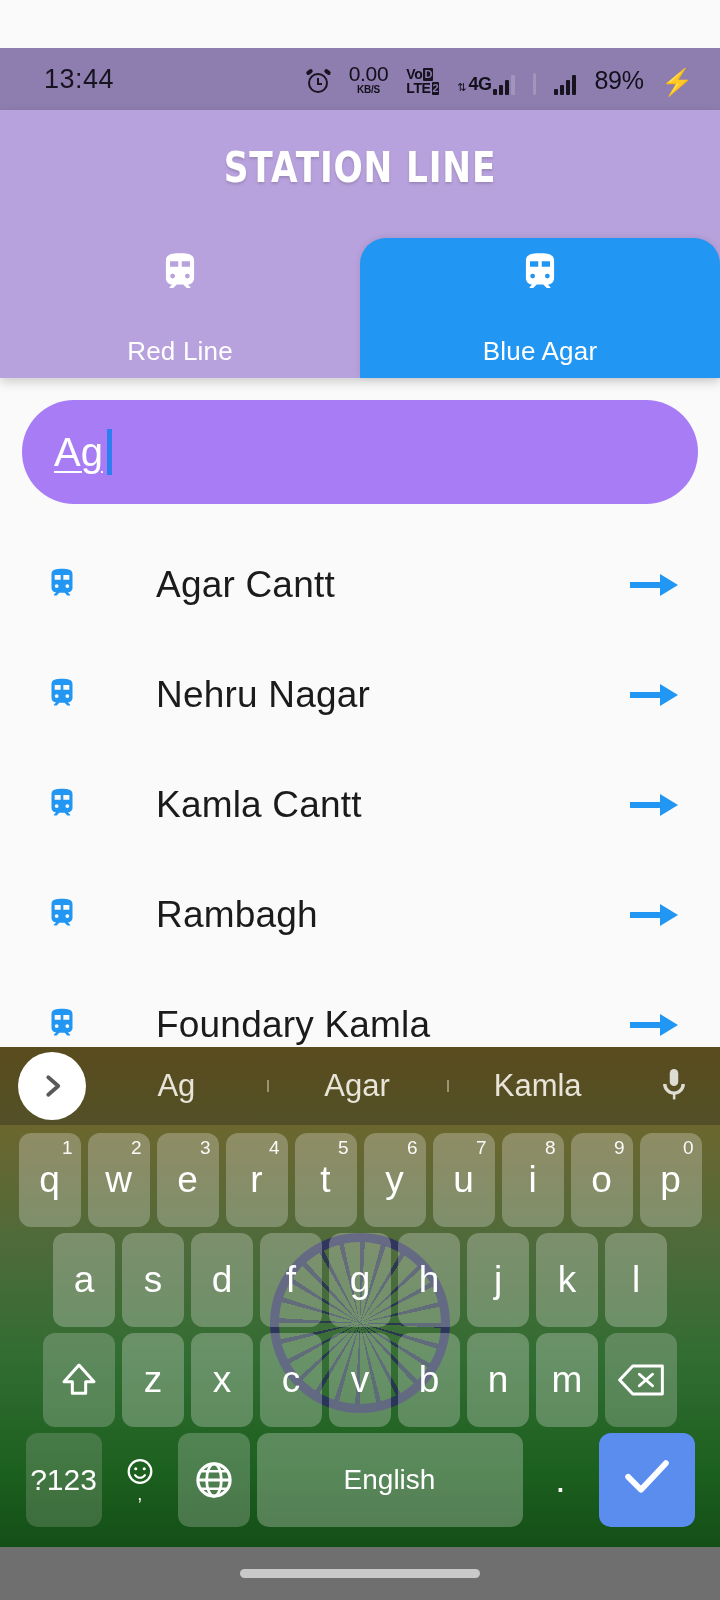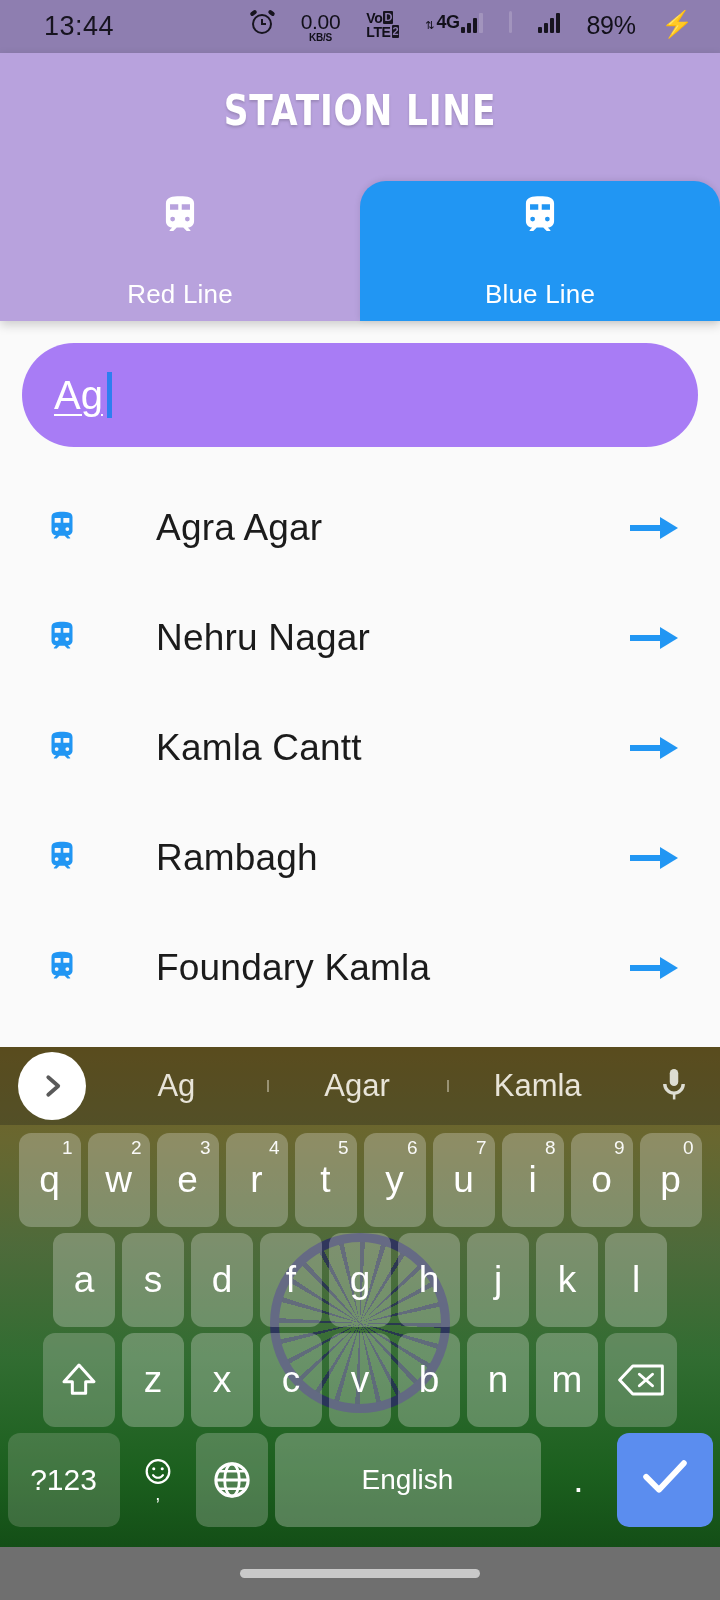--- a/index.html
+++ b/index.html
@@ -6,29 +6,30 @@
   html,body { width:720px; height:1600px; }
   body {
     font-family:"Liberation Sans", sans-serif;
     background:#fafafa;
     overflow:hidden;
     position:relative;
   }
 
   
   .statusbar{
-    height:53px; width:100%;
+    height:62px; width:100%;
     background:#8e7eb0;
     display:flex; align-items:center;
     padding:0 26px 0 44px;
     color:#12101a;
     position:relative;
+    margin-top:48px;
   }
   .sb-time{ font-size:27px; letter-spacing:.5px; font-weight:400; color:#17141f;}
-  .sb-right{ margin-left:auto; display:flex; align-items:flex-start; gap:26px;}
+  .sb-right{ margin-left:auto; display:flex; align-items:flex-end; gap:18px;}
   .sb-alarm{ width:25px;height:25px;position:relative;}
   .sb-alarm .ring{
     position:absolute; left:2px; top:3px; width:20px;height:20px;
     border:2.5px solid #17141f; border-radius:50%;
   }
   .sb-alarm .h{ position:absolute; left:11.2px; top:8px; width:2.2px;height:6px;background:#17141f;}
   .sb-alarm .m{ position:absolute; left:11.5px; top:12.5px; width:5px;height:2.2px;background:#17141f;}
   .sb-alarm .e1,.sb-alarm .e2{position:absolute;top:0;width:7px;height:4px;background:#17141f;border-radius:2px;}
   .sb-alarm .e1{left:0;transform:rotate(-38deg);}
   .sb-alarm .e2{right:0;transform:rotate(38deg);}
@@ -213,21 +214,21 @@
     color:#ffffff;
     display:flex;align-items:center;justify-content:center;
     font-size:37px;
     font-weight:400;
   }
   .key .num{
     position:absolute; top:4px; right:8px;
     font-size:19px; color:#ffffff; opacity:.95;
   }
   .key.space{ width:266px; font-size:28px; }
-  .key.sym{ width:112px; font-size:30px; background:rgba(200,200,190,.22);}
+  .key.sym{ width:76px; font-size:30px; background:rgba(200,200,190,.22);}
   .key.fn{ width:72px; background:rgba(220,220,215,.26);}
   .key.plain{ background:transparent; }
   .key.enter{ width:96px; background:#5b8def; }
   .row2{ padding-left:0; }
   .row3{ }
   .row4{ }
 
   
   .navbar{
     position:absolute;
@@ -311,21 +312,21 @@
       <span class="tab-label">Red Line</span>
     </div>
 
     <div class="tab active">
       <span class="train-ico">
         <svg width="52" height="52" viewBox="0 0 24 24" aria-hidden="true">
           <path fill="#ffffff" d="M12 2C8.5 2 5.5 2.4 5.5 5.3v8.2c0 1.6 1.3 2.9 2.9 2.9l-1.2 1.2v.4h1.7l1.6-1.6h3l1.6 1.6h1.7v-.4l-1.2-1.2c1.6 0 2.9-1.3 2.9-2.9V5.3C18.5 2.4 15.5 2 12 2zm-4.6 3.6h3.8v2.6H7.4V5.6zm5.4 0h3.8v2.6h-3.8V5.6zM8.6 13.6a1.1 1.1 0 1 1 0-2.2 1.1 1.1 0 0 1 0 2.2zm6.8 0a1.1 1.1 0 1 1 0-2.2 1.1 1.1 0 0 1 0 2.2z"></path>
           <rect x="6" y="3.6" width="12" height="1.2" rx=".6" fill="#ffffff"></rect>
         </svg>
       </span>
-      <span class="tab-label">Blue Line</span>
+      <span class="tab-label">Blue Agar</span>
     </div>
 
   </div>
 </div>
 
 <div class="content">
 
   <div class="searchwrap">
     <div class="searchbox">
       <span class="searchtext">Ag</span>
@@ -334,21 +335,21 @@
   </div>
 
   <div class="stationlist">
 
     <div class="station-row">
       <span class="station-ico">
         <svg width="40" height="40" viewBox="0 0 24 24" aria-hidden="true">
           <path fill="#2196f3" d="M12 2.3c-3.4 0-6.3.4-6.3 3.2v8.1c0 1.6 1.3 2.8 2.8 2.8l-1.4 1.5v.4h1.7l1.6-1.7h3.2l1.6 1.7h1.7v-.4l-1.4-1.5c1.6 0 2.8-1.3 2.8-2.8V5.5c0-2.8-2.9-3.2-6.3-3.2zM7.6 6h3.6v2.8H7.6V6zm5.2 0h3.6v2.8h-3.6V6zM8.8 13.8a1.1 1.1 0 1 1 0-2.3 1.1 1.1 0 0 1 0 2.3zm6.4 0a1.1 1.1 0 1 1 0-2.3 1.1 1.1 0 0 1 0 2.3z"></path>
         </svg>
       </span>
-      <span class="station-name">Agra Agar</span>
+      <span class="station-name">Agar Cantt</span>
       <span class="arrow-ico">
         <svg width="52" height="30" viewBox="0 0 52 30" aria-hidden="true">
           <rect x="2" y="12" width="32" height="6" fill="#2196f3"></rect>
           <polygon points="32,4 50,15 32,26" fill="#2196f3"></polygon>
         </svg>
       </span>
     </div>
 
     <div class="station-row">
       <span class="station-ico">

